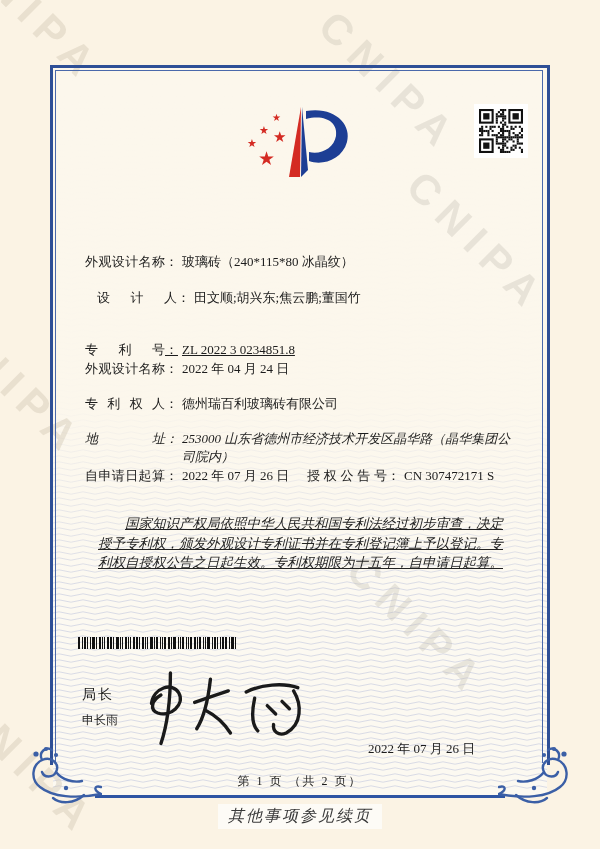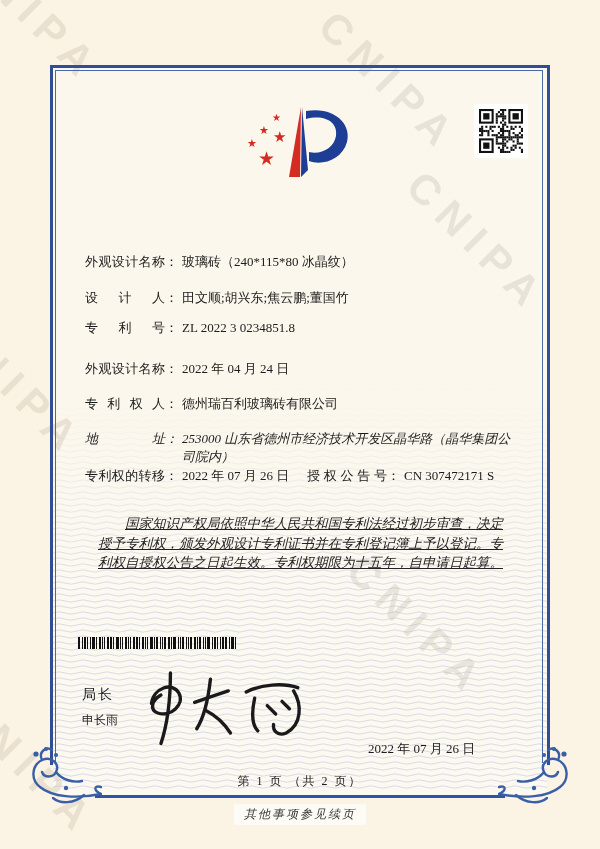--- a/index.html
+++ b/index.html
@@ -49,21 +49,21 @@
   
   .barcode{position:absolute;left:78px;top:636px;width:164px;height:14px;}
   
   .sig-title{position:absolute;left:82px;top:686px;font-size:14px;letter-spacing:2px;}
   .sig-name{position:absolute;left:82px;top:712px;font-size:12px;}
   .sig-svg{position:absolute;left:122px;top:656px;}
   .issue-date{position:absolute;left:368px;top:740px;font-size:13px;}
   .page-num{position:absolute;left:0;top:773px;width:100%;text-align:center;font-size:12px;letter-spacing:2px;}
   .footer-note{position:absolute;left:0;top:804px;width:100%;text-align:center;}
   .footer-note span{display:inline-block;background:#fdfbf6;padding:2px 10px;
-    font-size:12px;font-style:italic;letter-spacing:2px;color:#3a3a3a;}
+    font-size:16px;font-style:italic;letter-spacing:2px;color:#3a3a3a;}
 </style>
 <title>外观设计专利证书</title></head>
 <body>
 
 <div class="page">
 
   <div class="inner-bg">
     <svg id="waves" width="494" height="727">
         <path d="M0 5 q6,-2.4 12,0 q6,2.4 12,0 q6,-2.4 12,0 q6,2.4 12,0 q6,-2.4 12,0 q6,2.4 12,0 q6,-2.4 12,0 q6,2.4 12,0 q6,-2.4 12,0 q6,2.4 12,0 q6,-2.4 12,0 q6,2.4 12,0 q6,-2.4 12,0 q6,2.4 12,0 q6,-2.4 12,0 q6,2.4 12,0 q6,-2.4 12,0 q6,2.4 12,0 q6,-2.4 12,0 q6,2.4 12,0 q6,-2.4 12,0 q6,2.4 12,0 q6,-2.4 12,0 q6,2.4 12,0 q6,-2.4 12,0 q6,2.4 12,0 q6,-2.4 12,0 q6,2.4 12,0 q6,-2.4 12,0 q6,2.4 12,0 q6,-2.4 12,0 q6,2.4 12,0 q6,-2.4 12,0 q6,2.4 12,0 q6,-2.4 12,0 q6,2.4 12,0 q6,-2.4 12,0 q6,2.4 12,0 q6,-2.4 12,0 q6,2.4 12,0 q6,-2.4 12,0 q6,2.4 12,0" fill="none" stroke="#c8cce0" stroke-width="0.8" opacity="0.85"></path>
         <path d="M0 11 q6,-2.4 12,0 q6,2.4 12,0 q6,-2.4 12,0 q6,2.4 12,0 q6,-2.4 12,0 q6,2.4 12,0 q6,-2.4 12,0 q6,2.4 12,0 q6,-2.4 12,0 q6,2.4 12,0 q6,-2.4 12,0 q6,2.4 12,0 q6,-2.4 12,0 q6,2.4 12,0 q6,-2.4 12,0 q6,2.4 12,0 q6,-2.4 12,0 q6,2.4 12,0 q6,-2.4 12,0 q6,2.4 12,0 q6,-2.4 12,0 q6,2.4 12,0 q6,-2.4 12,0 q6,2.4 12,0 q6,-2.4 12,0 q6,2.4 12,0 q6,-2.4 12,0 q6,2.4 12,0 q6,-2.4 12,0 q6,2.4 12,0 q6,-2.4 12,0 q6,2.4 12,0 q6,-2.4 12,0 q6,2.4 12,0 q6,-2.4 12,0 q6,2.4 12,0 q6,-2.4 12,0 q6,2.4 12,0 q6,-2.4 12,0 q6,2.4 12,0 q6,-2.4 12,0 q6,2.4 12,0" fill="none" stroke="#c8cce0" stroke-width="0.8" opacity="0.85"></path>
@@ -382,38 +382,38 @@
         <rect x="2.0952380952380953" y="31.42857142857143" width="10.476190476190476" height="10.476190476190476" fill="#fff"></rect>
         <rect x="4.190476190476191" y="33.523809523809526" width="6.2857142857142865" height="6.2857142857142865" fill="#111"></rect>
       </svg>
   </div>
 
 
   <div class="fields">
     <div class="frow" style="top:0;">
       <span class="flabel">外观设计名称</span><span>：</span><span class="fvalue">玻璃砖（240*115*80 冰晶纹）</span>
     </div>
-    <div class="frow" style="top:36px;">
+    <div class="frow" style="top:36px;margin-left:12px;">
       <span class="flabel">设计人</span><span>：</span><span class="fvalue">田文顺;胡兴东;焦云鹏;董国竹</span>
     </div>
-    <div class="frow" style="top:66px;">
+    <div class="frow" style="top:88px;text-decoration:underline;">
       <span class="flabel">专利号</span><span>：</span><span class="fvalue">ZL 2022 3 0234851.8</span>
     </div>
     <div class="frow" style="top:107px;">
       <span class="flabel">外观设计名称</span><span>：</span><span class="fvalue">2022 年 04 月 24 日</span>
     </div>
     <div class="frow" style="top:142px;">
       <span class="flabel">专利权人</span><span>：</span><span class="fvalue">德州瑞百利玻璃砖有限公司</span>
     </div>
     <div class="frow" style="top:177px;font-style:italic;">
       <span class="flabel">地址</span><span>：</span><span class="fvalue wrap">253000 山东省德州市经济技术开发区晶华路（晶华集团公司院内）</span>
     </div>
     <div class="frow" style="top:214px;width:440px;">
       <span>
-        <span class="flabel">专利权的转移</span><span>：</span><span class="fvalue">2022 年 07 月 26 日</span>
+        <span class="flabel">自申请日起算</span><span>：</span><span class="fvalue">2022 年 07 月 26 日</span>
       </span>
       <span class="pair2">
         <span class="flabel">授权公告号</span><span>：</span><span class="fvalue">CN 307472171 S</span>
       </span>
     </div>
   </div>
 
   <div class="paras">
     <p>国家知识产权局依照中华人民共和国专利法经过初步审查，决定授予专利权，颁发外观设计专利证书并在专利登记簿上予以登记。专利权自授权公告之日起生效。专利权期限为十五年，自申请日起算。</p>
   </div>

